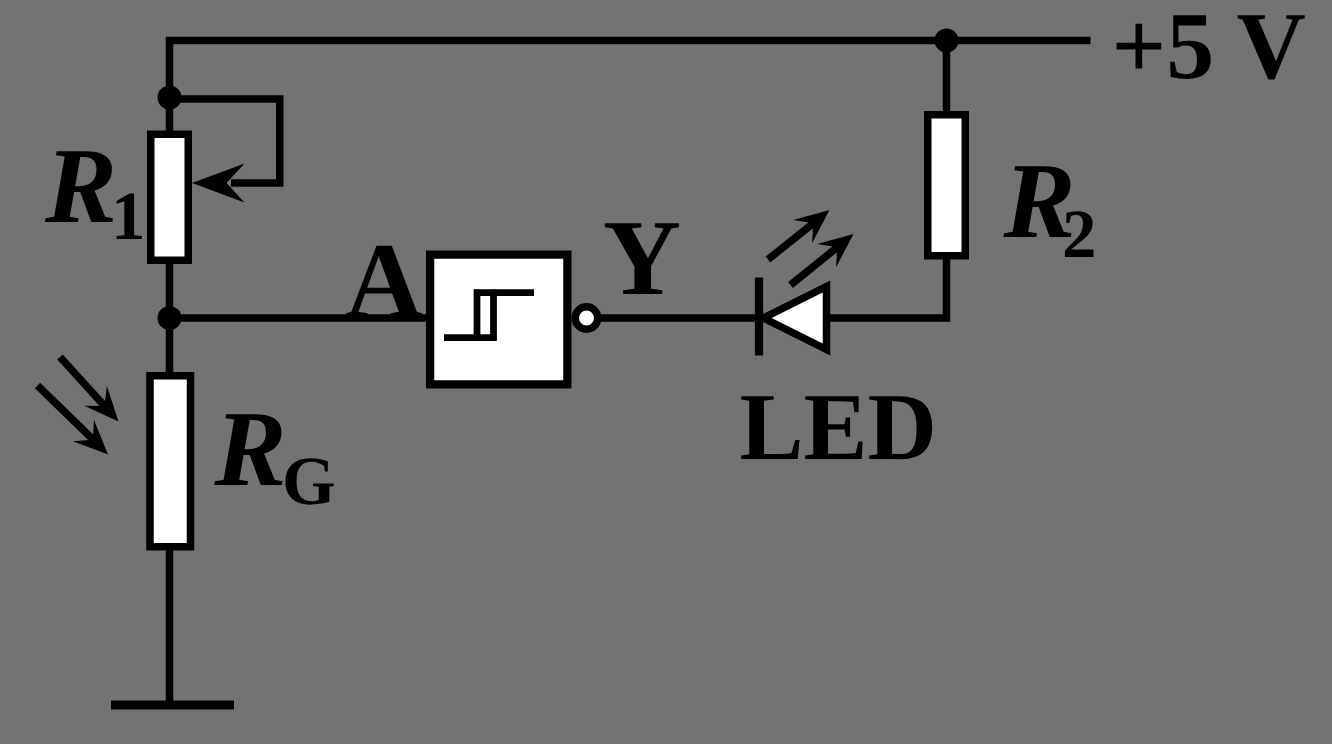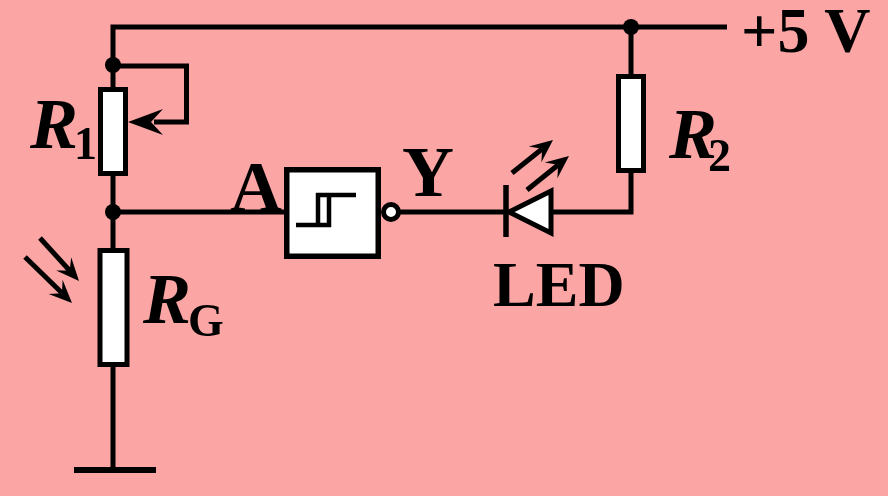--- a/index.html
+++ b/index.html
@@ -4,21 +4,21 @@
 <style>
   html, body {
     margin: 0;
     padding: 0;
     background: #ffffff;
   }
   .stage {
     position: relative;
     width: 888px;
     height: 496px;
-    background: #fca5a5;
+    background: #737373;
     overflow: hidden;
   }
   svg text {
     font-family: "Liberation Serif", "DejaVu Serif", serif;
     font-weight: bold;
     fill: #000000;
   }
   svg text.ital {
     font-style: italic;
   }

